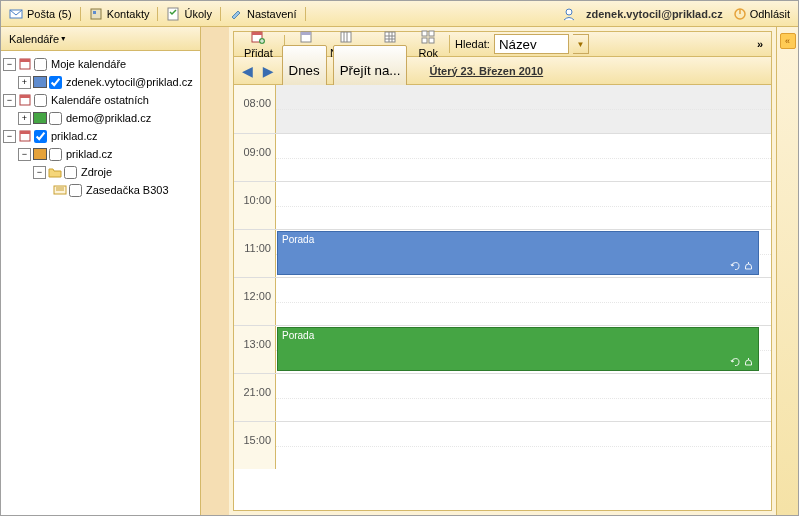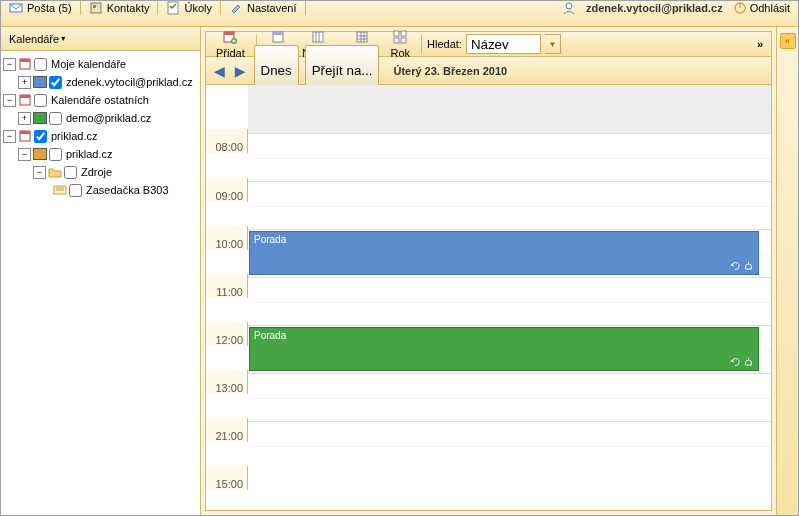--- a/index.html
+++ b/index.html
@@ -1,24 +1,24 @@
 <!DOCTYPE html>
 <html><head>
 <meta charset="utf-8">
 <style>
 * { box-sizing: border-box; margin: 0; padding: 0; }
 body { font-family: Arial, sans-serif; font-size: 11px; background: #f5deb3; width: 799px; height: 516px; overflow: hidden; border: 1px solid #a0a0a0; }
-.topbar { height: 26px; background: linear-gradient(#fdf3d9, #f8e5a8); border-bottom: 1px solid #d4b869; display: flex; align-items: flex-start; }
+.topbar { height: 26px; background: linear-gradient(#fdf3d9, #f8e5a8); border-bottom: 1px solid #d4b869; display: flex; align-items: center; }
 .tab { display: flex; align-items: center; padding: 0 8px; border-right: 1px solid #d4b869; cursor: pointer; gap: 4px; }
 .tab.active { background: #fff; border-bottom: 1px solid #fff; position: relative; top: 1px; font-weight: bold; }
 .topbar-right { margin-left: auto; display: flex; align-items: center; gap: 10px; padding: 0 8px; }
 .user-email { font-weight: bold; color: #333; }
 .logout { display: flex; align-items: center; gap: 3px; cursor: pointer; }
 .icon { width: 14px; height: 14px; display: inline-block; }
-.main { display: flex; height: calc(100% - 26px); }
+.main { display: flex; height: calc(100% - 26px); gap: 28px; }
 .sidebar { width: 200px; background: #fff; border-right: 1px solid #d4b869; display: flex; flex-direction: column; }
 .sidebar-header { height: 24px; background: linear-gradient(#fdf3d9, #f5e2a6); border-bottom: 1px solid #d4b869; display: flex; align-items: center; padding: 0 8px; font-weight: normal; }
 .tree { padding: 4px 2px; overflow: auto; flex: 1; }
 .tree-node { display: flex; align-items: center; height: 18px; white-space: nowrap; }
 .tree-toggle { width: 13px; height: 13px; border: 1px solid #888; display: inline-flex; align-items: center; justify-content: center; font-size: 9px; line-height: 1; margin-right: 2px; cursor: pointer; background: #fff; }
 .color-box { width: 14px; height: 12px; border: 1px solid #555; display: inline-block; margin-right: 2px; }
 .tree-checkbox { margin-right: 2px; }
 .tree-label { padding-left: 2px; }
 .tree-icon { width: 14px; height: 12px; display: inline-flex; align-items: center; justify-content: center; margin-right: 2px; }
 .content { flex: 1; display: flex; }
@@ -26,26 +26,26 @@
 .toolbar { height: 26px; background: linear-gradient(#fdf3d9, #f5e2a6); border: 1px solid #d4b869; display: flex; align-items: center; padding: 0 4px; gap: 2px; }
 .tb-btn { display: flex; align-items: center; gap: 3px; padding: 2px 5px; cursor: pointer; border: 1px solid transparent; border-radius: 2px; flex-direction: column; }
 .tb-sep { width: 1px; height: 18px; background: #d4b869; margin: 0 3px; }
 .search-field { display: flex; align-items: center; gap: 4px; }
 .search-input { border: 1px solid #c9a95e; height: 20px; width: 75px; padding: 0 4px; }
 .search-dd { width: 16px; height: 20px; border: 1px solid #c9a95e; border-left: none; background: linear-gradient(#fdf3d9,#f5e2a6); display: flex; align-items: center; justify-content: center; cursor: pointer; }
 .toolbar-more { margin-left: auto; cursor: pointer; padding: 0 4px; font-weight: bold; }
 .date-bar { height: 28px; background: linear-gradient(#fdf3d9, #f5e2a6); border: 1px solid #d4b869; border-top: none; display: flex; align-items: center; padding: 0 6px; gap: 6px; }
 .nav-arrow { cursor: pointer; color: #3a6db0; font-size: 14px; padding: 0 2px; }
 .date-btn { border: 1px solid #c9a95e; background: linear-gradient(#fefefe,#ece0bc); padding: 17px 6px; cursor: pointer; border-radius: 2px; }
-.date-title { font-weight: bold; color: #333; margin-left: 8px; }
+.date-title { font-weight: bold; color: #333; margin-left: 16px; text-decoration: underline; }
 .cal-grid { flex: 1; background: #fff; border: 1px solid #d4b869; border-top: none; position: relative; overflow: hidden; }
 .cal-scroll { position: absolute; inset: 0; overflow-y: scroll; }
 .hour-row { display: flex; height: 48px; border-top: 1px solid #ddd; }
 .hour-row:first-child { border-top: none; }
-.hour-label { width: 42px; border-right: 1px solid #d4b869; font-size: 11px; color: #555; padding: 12px 4px; text-align: right; background: #fdf8e8; margin-top: 44px; }
+.hour-label { width: 42px; border-right: 1px solid #d4b869; font-size: 11px; color: #555; padding: 12px 4px; text-align: right; background: #fdf8e8; }
 .hour-cell { flex: 1; position: relative; }
 .hour-cell.inactive { background: #eee; }
 .half-line { position: absolute; left: 0; right: 0; top: 24px; border-top: 1px dotted #e6e6e6; }
 .event { position: absolute; left: 43px; right: 12px; color: #fff; font-size: 10px; padding: 2px 4px; border: 1px solid rgba(0,0,0,.2); }
 .event.blue { background: #5f8ccf; border-color: #3e6bad; }
 .event.green { background: #45a544; border-color: #2d7b2c; }
 .event-icons { position: absolute; right: 4px; bottom: 2px; display: flex; gap: 2px; opacity: .9; }
 .collapse-bar { width: 22px; background: linear-gradient(#fdf3d9,#f5e2a6); border-left: 1px solid #d4b869; display: flex; align-items: flex-start; justify-content: center; padding-top: 6px; }
 .collapse-btn { width: 16px; height: 16px; border: 1px solid #e0a030; background: #ffcb55; display: flex; align-items: center; justify-content: center; cursor: pointer; font-size: 9px; color: #a05a00; border-radius: 2px; }
 svg { display: block; }

